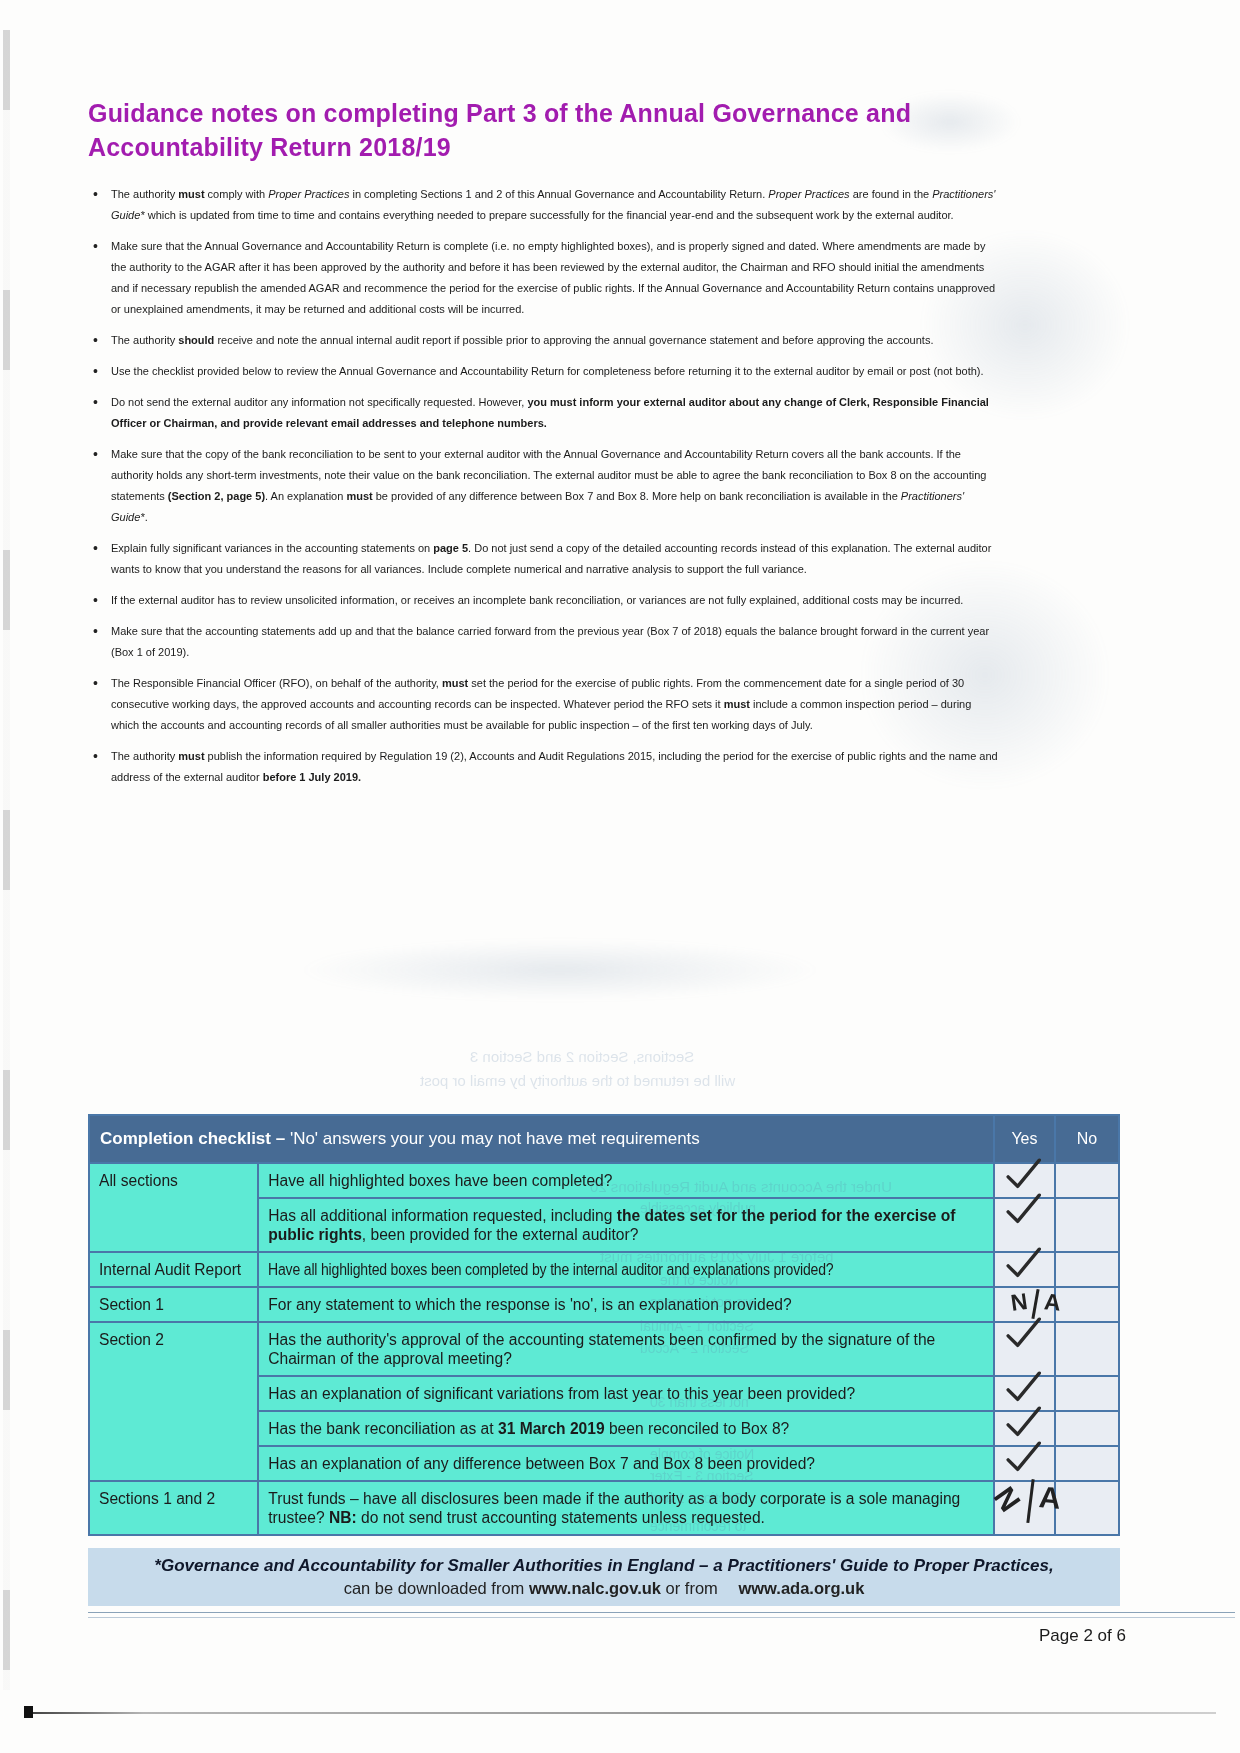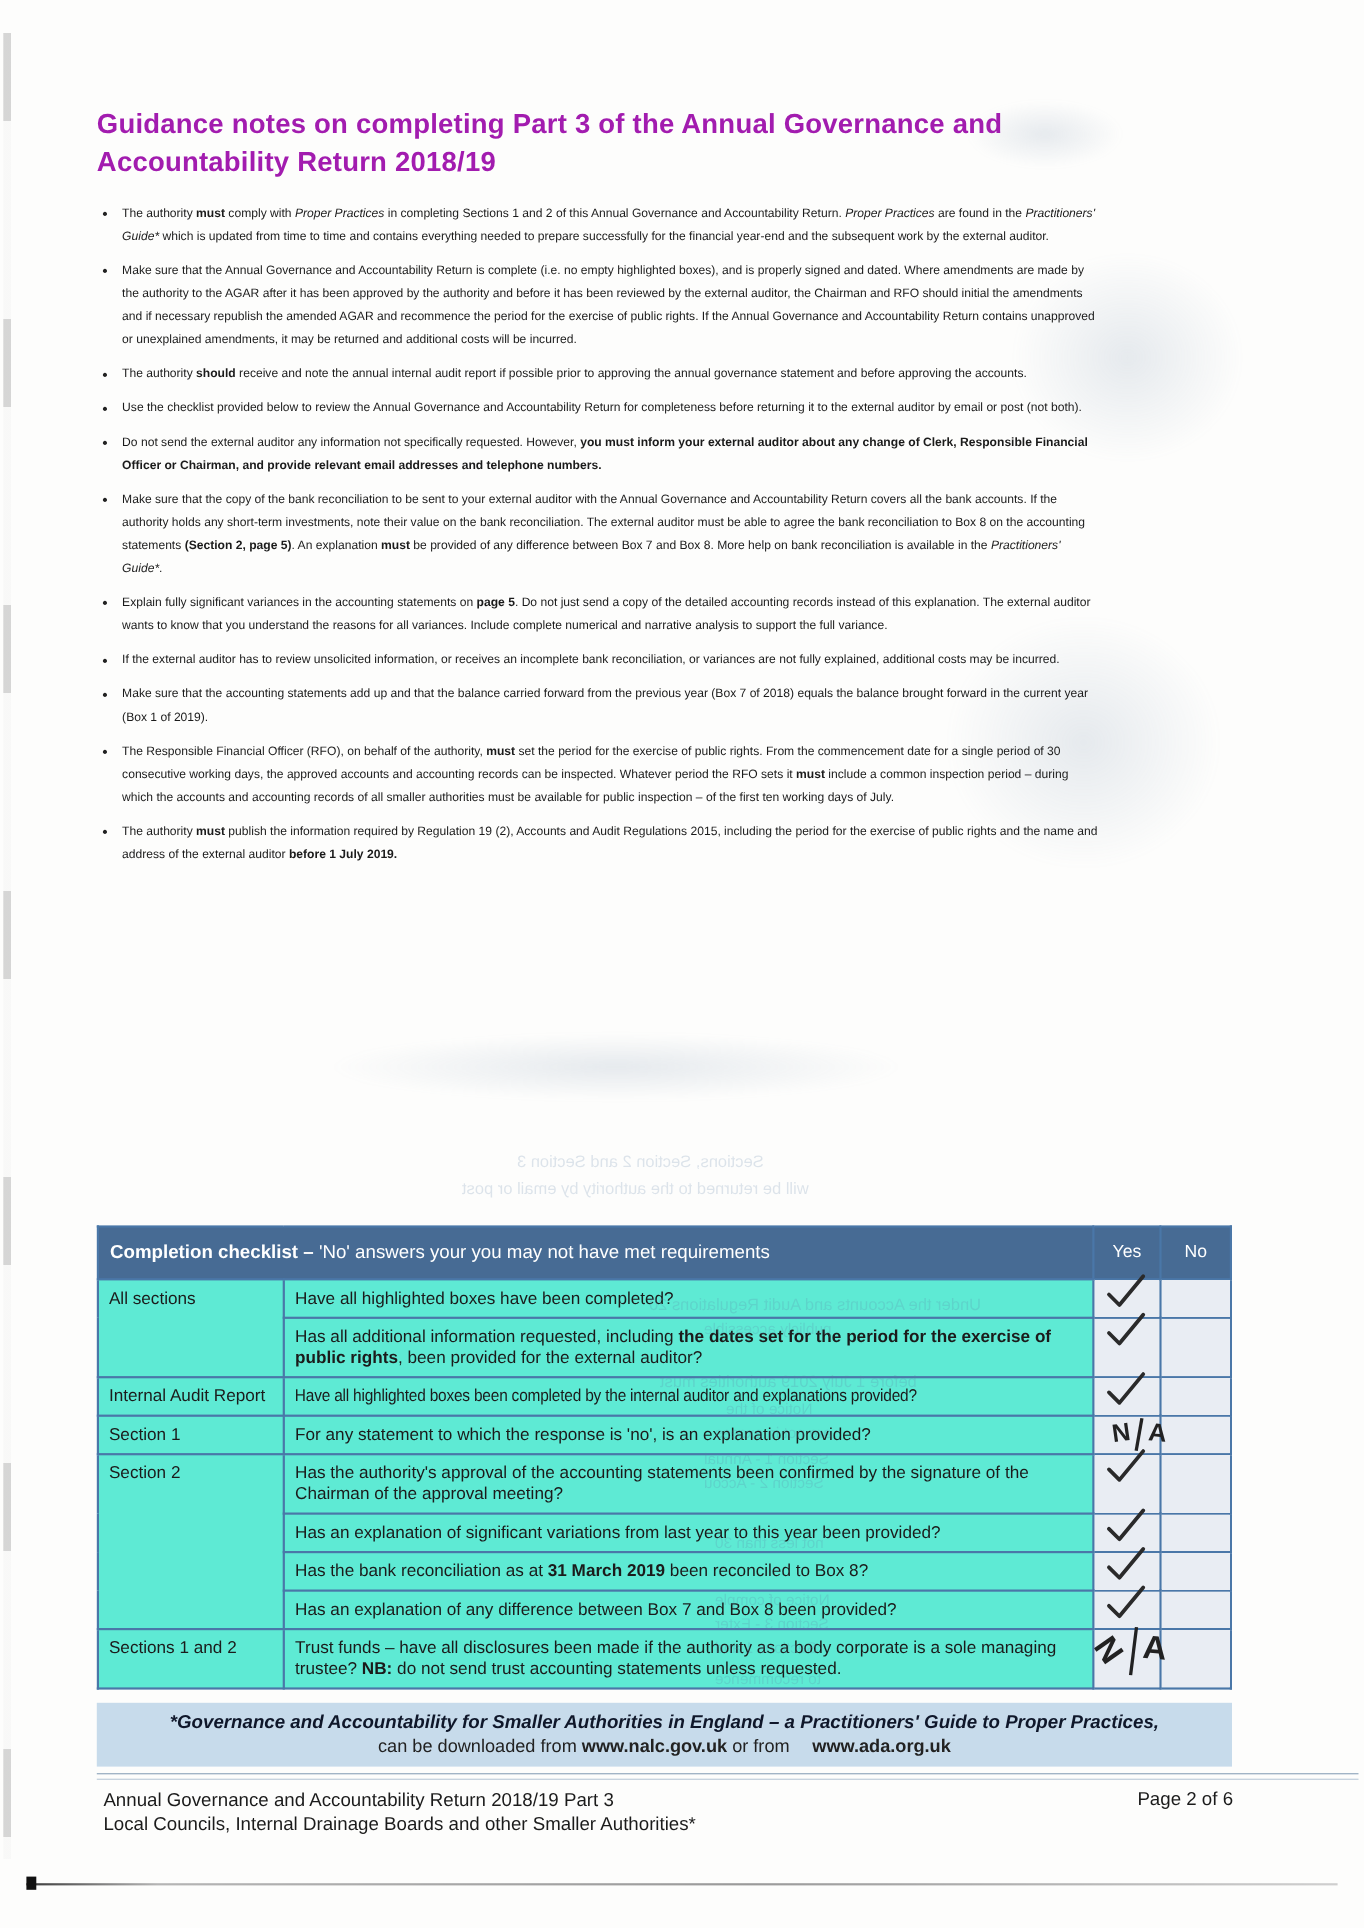--- a/index.html
+++ b/index.html
@@ -33,21 +33,21 @@
   .hwsl{display:inline-block;width:2.5px;height:30px;background:#222;transform:rotate(10deg);margin:0 7px -9px 7px}
   .na-large{font-size:30px;left:4px;top:-3px}
   .na-large .hwn{transform:rotate(55deg) translateY(3px)}
   .na-large .hwsl{height:44px;transform:rotate(7deg);margin:0 8px -15px 8px}
 
   .footnote{position:absolute;left:88px;top:1548px;width:1032px;height:58px;background:#c7dbeb;text-align:center;padding-top:8px;box-sizing:border-box;z-index:2}
   .fn1{font-size:17px;font-weight:700;font-style:italic;color:#0f172a}
   .fn2{font-size:16.5px;margin-top:3px;color:#222}
   .rule-double{position:absolute;left:88px;top:1612px;width:1147px;height:4px;border-top:1.5px solid #8aa2b8;border-bottom:1px solid #bac9d7}
   .docfooter{position:absolute;left:94px;top:1626px;font-size:17px;line-height:22px;z-index:2}
-  .pageno{position:absolute;top:1626px;left:1034px;width:145px;text-align:left;font-size:17px;z-index:2}
+  .pageno{position:absolute;top:1626px;left:1010px;width:145px;text-align:center;font-size:17px;z-index:2}
   .bottom-rule{position:absolute;left:24px;top:1712px;width:1192px;height:1.5px;background:linear-gradient(90deg,#3a3a3a,#b5b5b5 10%,#9a9a9a 55%,#cfcfcf)}
   .bottom-mark{position:absolute;left:24px;top:1706px;width:9px;height:12px;background:#111}
 
   .ghost-layer{position:absolute;inset:0;pointer-events:none;z-index:3}
   .ghost{position:absolute;transform:scaleX(-1);color:#5d80a6;opacity:.2;filter:blur(.6px);white-space:nowrap}
   .smudge{position:absolute;background:radial-gradient(closest-side,rgba(110,135,165,.16),rgba(110,135,165,0));filter:blur(3px);border-radius:50%;pointer-events:none}
 </style>
 </head>
 <body>
 
@@ -189,24 +189,20 @@
       </tbody>
   </table>
 
   <div class="footnote">
     <div class="fn1">*Governance and Accountability for Smaller Authorities in England – a Practitioners' Guide to Proper Practices,</div>
     <div class="fn2"><span>can be downloaded from </span><span style="font-weight: 700;">www.nalc.gov.uk</span><span> or from </span><span style="font-weight: 700; margin-left: 16px;">www.ada.org.uk</span></div>
   </div>
 
   <div class="rule-double"></div>
 
-  <div class="docfooter">
-    <div>Annual Governance and Accountability Return 2018/19 Part 3</div>
-    <div>Local Councils, Internal Drainage Boards and other Smaller Authorities*</div>
-  </div>
   <div class="pageno">Page 2 of 6</div>
 
   <div class="bottom-rule"></div>
   <div class="bottom-mark"></div>
 
   <div class="ghost-layer">
       <span class="ghost" style="left: 470px; top: 1048px; font-size: 15px;">Sections, Section 2 and Section 3</span>
       <span class="ghost" style="left: 420px; top: 1072px; font-size: 15px;">will be returned to the authority by email or post</span>
       <span class="ghost" style="left: 590px; top: 1178px; font-size: 15px;">Under the Accounts and Audit Regulations 20</span>
       <span class="ghost" style="left: 640px; top: 1200px; font-size: 14px;">publicly accessible</span>

